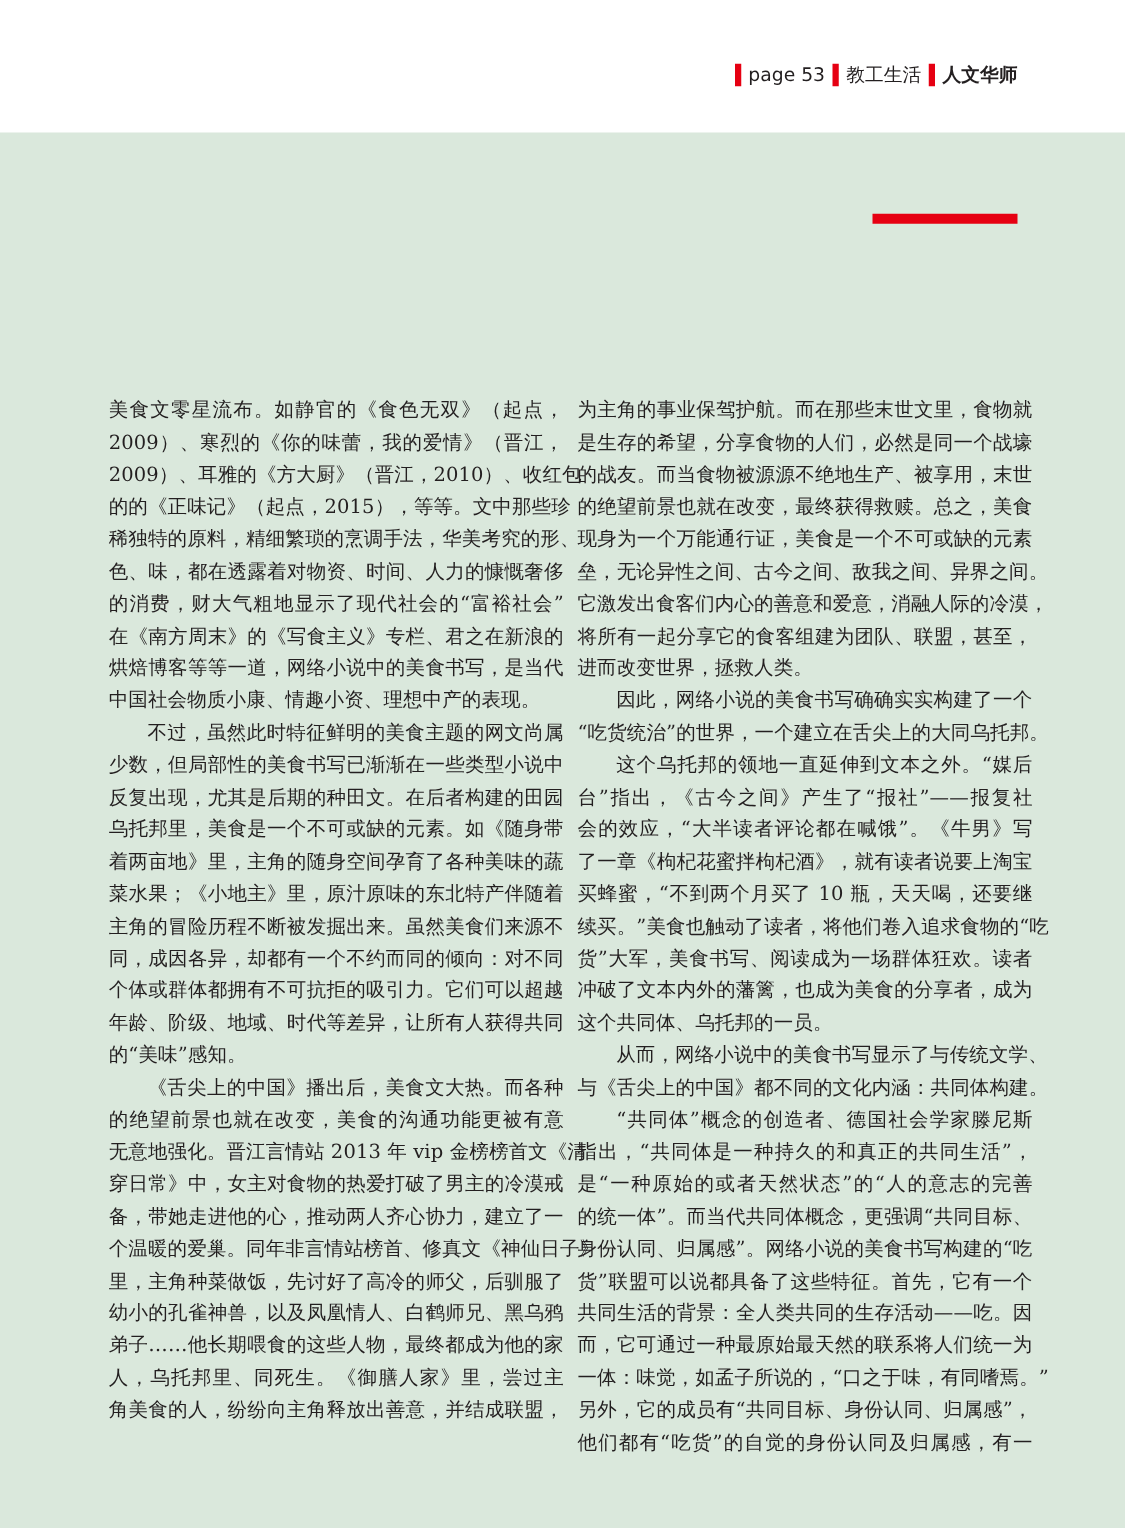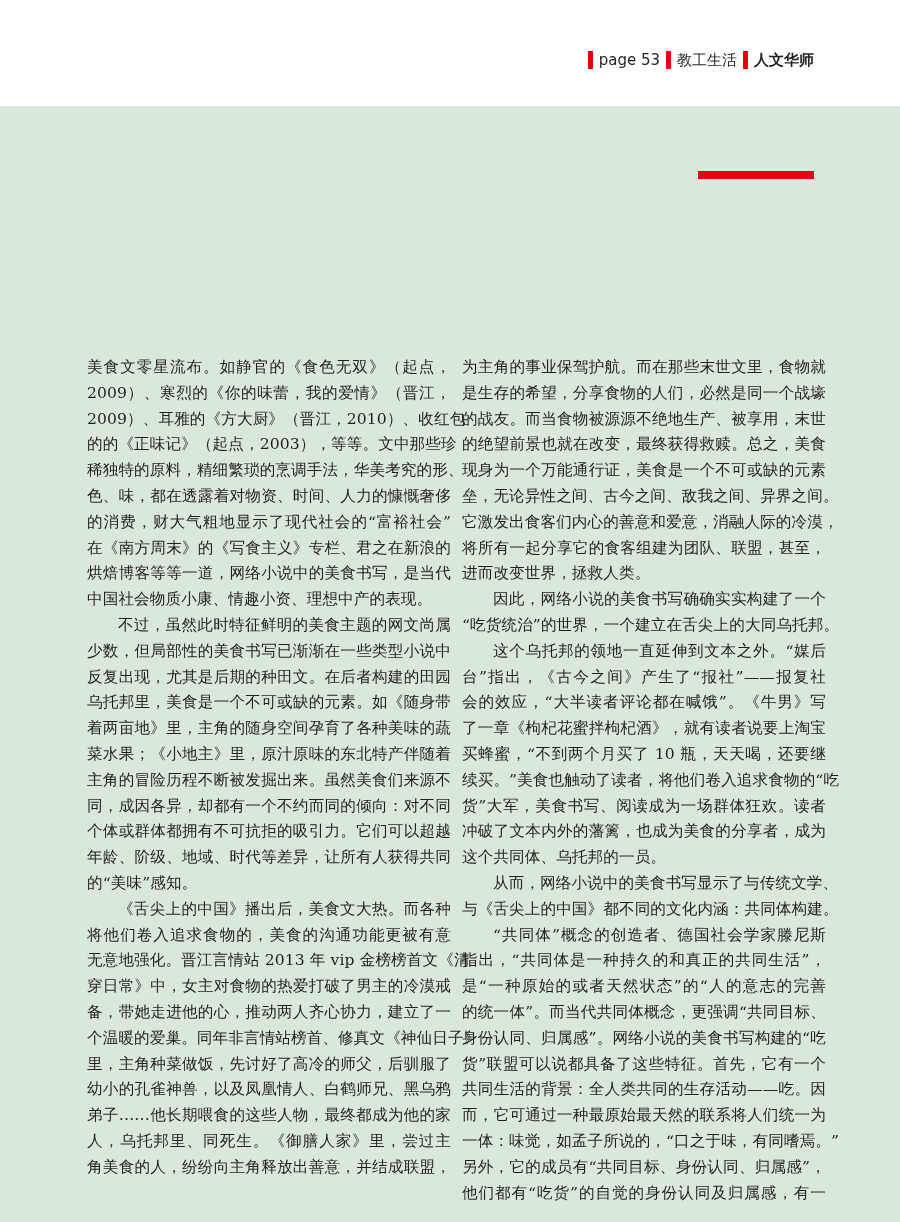--- a/index.html
+++ b/index.html
@@ -32,21 +32,20 @@
       background: #dae8dc;
     }
     .accent-rule {
       position: absolute; left: 698px; top: 171px; width: 116px; height: 8px;
       background: #e60012;
     }
     .column {
       position: absolute; top: 316px; width: 364px;
       font-size: 15.6px; line-height: 25.8px; text-align: justify;
       letter-spacing: 0.1px;
-      margin-top: 39px;
     }
     .col-left { left: 87px; }
     .col-right { left: 462px; }
     .line { display: block; white-space: nowrap; height: 25.8px; text-align-last: justify; text-align: justify; }
     .line.last { text-align-last: left; }
     .indent { padding-left: 31px; }
   </style>
 </head>
 <body>
 
@@ -67,40 +66,40 @@
   </div>
 </div>
 
 <div class="page-area"></div>
 <div class="accent-rule"></div>
 
 <div class="column col-left" id="col-left">
     <span class="line">美食文零星流布。如静官的《食色无双》（起点，</span>
     <span class="line">2009）、寒烈的《你的味蕾，我的爱情》（晋江，</span>
     <span class="line">2009）、耳雅的《方大厨》（晋江，2010）、收红包</span>
-    <span class="line">的的《正味记》（起点，2003），等等。文中那些珍</span>
+    <span class="line">的的《正味记》（起点，2015），等等。文中那些珍</span>
     <span class="line">稀独特的原料，精细繁琐的烹调手法，华美考究的形、</span>
     <span class="line">色、味，都在透露着对物资、时间、人力的慷慨奢侈</span>
     <span class="line">的消费，财大气粗地显示了现代社会的“富裕社会”</span>
     <span class="line">在《南方周末》的《写食主义》专栏、君之在新浪的</span>
     <span class="line">烘焙博客等等一道，网络小说中的美食书写，是当代</span>
     <span class="line last">中国社会物质小康、情趣小资、理想中产的表现。</span>
     <span class="line indent">不过，虽然此时特征鲜明的美食主题的网文尚属</span>
     <span class="line">少数，但局部性的美食书写已渐渐在一些类型小说中</span>
     <span class="line">反复出现，尤其是后期的种田文。在后者构建的田园</span>
     <span class="line">乌托邦里，美食是一个不可或缺的元素。如《随身带</span>
     <span class="line">着两亩地》里，主角的随身空间孕育了各种美味的蔬</span>
     <span class="line">菜水果；《小地主》里，原汁原味的东北特产伴随着</span>
     <span class="line">主角的冒险历程不断被发掘出来。虽然美食们来源不</span>
     <span class="line">同，成因各异，却都有一个不约而同的倾向：对不同</span>
     <span class="line">个体或群体都拥有不可抗拒的吸引力。它们可以超越</span>
     <span class="line">年龄、阶级、地域、时代等差异，让所有人获得共同</span>
     <span class="line last">的“美味”感知。</span>
     <span class="line indent">《舌尖上的中国》播出后，美食文大热。而各种</span>
-    <span class="line">将他们卷入追求食物的，美食的沟通功能更被有意</span>
+    <span class="line">的绝望前景也就在改变，美食的沟通功能更被有意</span>
     <span class="line">无意地强化。晋江言情站 2013 年 vip 金榜榜首文《清</span>
     <span class="line">穿日常》中，女主对食物的热爱打破了男主的冷漠戒</span>
     <span class="line">备，带她走进他的心，推动两人齐心协力，建立了一</span>
     <span class="line">个温暖的爱巢。同年非言情站榜首、修真文《神仙日子》</span>
     <span class="line">里，主角种菜做饭，先讨好了高冷的师父，后驯服了</span>
     <span class="line">幼小的孔雀神兽，以及凤凰情人、白鹤师兄、黑乌鸦</span>
     <span class="line">弟子……他长期喂食的这些人物，最终都成为他的家</span>
     <span class="line">人，乌托邦里、同死生。《御膳人家》里，尝过主</span>
     <span class="line">角美食的人，纷纷向主角释放出善意，并结成联盟，</span>
   </div>

